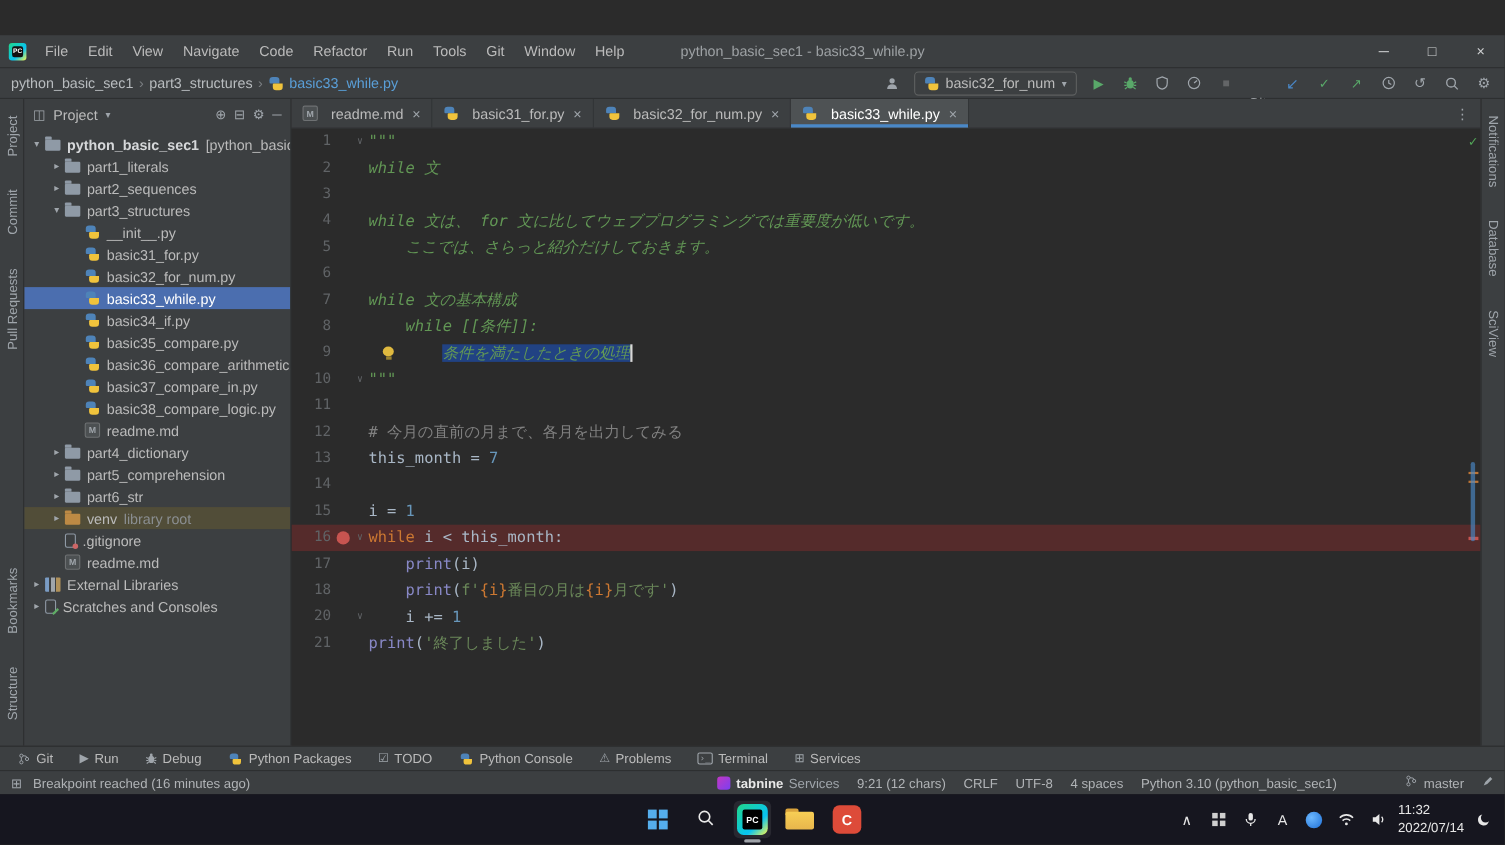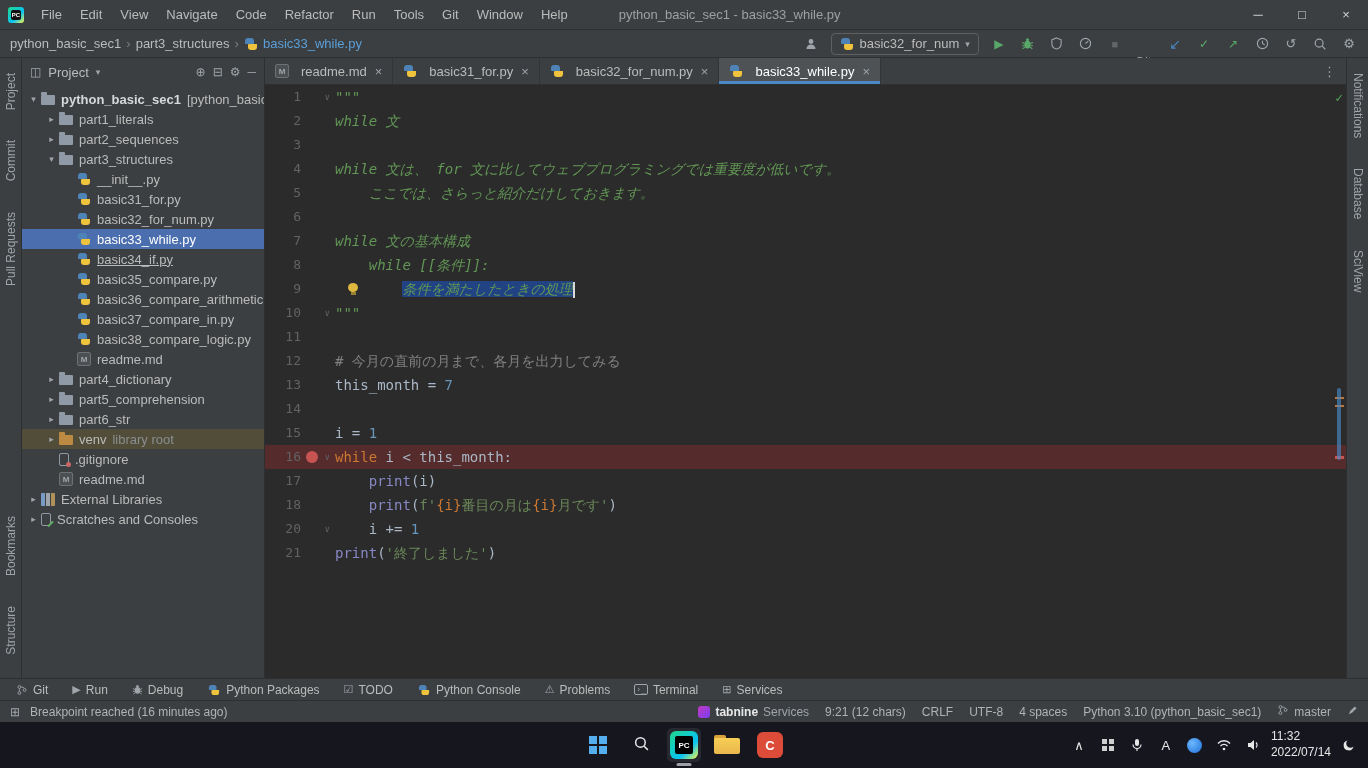--- a/index.html
+++ b/index.html
@@ -1,21 +1,21 @@
 <!DOCTYPE html>
 <html><head>
 <meta charset="utf-8">
 <style>
   * { box-sizing: border-box; margin:0; padding:0; }
   html,body { width:1368px; height:768px; overflow:hidden; }
   body { font-family:"Liberation Sans",sans-serif; font-size:13px; color:#bbbbbb; background:#2b2b2b; }
   #app { width:1368px; height:768px; display:flex; flex-direction:column; }
 
   
-  .titlebar { height:30px; background:#3c3f41; border-bottom:1px solid #2d2f30; display:flex; align-items:center; flex:none; }
+  .titlebar { height:30px; background:#3c3f41; border-bottom:1px solid #2d2f30; display:flex; align-items:center; flex:none;margin-top:32px; }
   .pc-logo { width:16px; height:16px; margin:0 8px 0 8px; border-radius:3px; position:relative; flex:none;
              background:linear-gradient(135deg,#21d789 0%,#07c3f2 60%,#fcf84a 100%); }
   .pc-logo::before { content:""; position:absolute; inset:3px; background:#111; border-radius:2px; }
   .pc-logo::after { content:"PC"; position:absolute; inset:0; display:flex; align-items:center; justify-content:center;
                     color:#fff; font-size:6px; font-weight:bold; }
   .menus { display:flex; }
   .menu-item { padding:0 9px; line-height:29px; color:#bbbbbb; }
   .window-title { margin-left:42px; color:#9da1a4; white-space:nowrap; }
   .win-controls { margin-left:auto; display:flex; height:100%; }
   .win-btn { width:44px; display:flex; align-items:center; justify-content:center; color:#cfd1d2; font-size:13px; }
@@ -111,21 +111,21 @@
   .sb-mark { position:absolute; right:2px; width:9px; height:2px; background:#BE7535; }
   .sb-mark.red { background:#C75450; height:3px; }
   .sb-thumb { position:absolute; right:5px; width:4px; border-radius:2px; background:rgba(74,136,199,0.65); }
 
   
   .toolbar-bottom { height:22px; background:#3c3f41; border-top:1px solid #2d2f30; display:flex; align-items:center; gap:24px; padding:0 16px; font-size:12px; flex:none; }
   .tb-item { display:flex; align-items:center; gap:5px; color:#bbbbbb; }
   .tb-ico { color:#9fa5ab; font-size:11px; display:flex; align-items:center; }
   .statusbar { height:22px; background:#3c3f41; border-top:1px solid #2d2f30; display:flex; align-items:center; gap:10px; padding:0 10px; font-size:12px; color:#b0b3b6; flex:none; }
   .sb-right { margin-left:auto; display:flex; align-items:center; gap:16px; white-space:nowrap; }
-  .sb-item { display:flex; align-items:center; gap:5px; }
+  .sb-item { display:flex; align-items:center; gap:5px;margin-left:46px; }
   .tabnine-logo { width:12px; height:12px; border-radius:3px; background:linear-gradient(135deg,#c238c2,#7a3ff2); display:inline-block; }
   .tabnine-name { color:#e8e8e8; font-weight:bold; }
   .tabnine-plan { color:#9fa5ab; }
 
   
   .taskbar { height:46px; background:#16161f; position:relative; display:flex; align-items:center; flex:none; }
   .task-center { position:absolute; left:50%; transform:translateX(-50%); display:flex; gap:9px; align-items:center; }
   .task-icon { width:34px; height:34px; border-radius:5px; display:flex; align-items:center; justify-content:center; position:relative; }
   .task-icon.active { background:rgba(255,255,255,0.08); }
   .task-icon.active::after { content:""; position:absolute; bottom:-4px; left:50%; transform:translateX(-50%); width:15px; height:3px; border-radius:2px; background:#9ea2a8; }
@@ -304,21 +304,21 @@
           <div class="tree-row" style="padding-left: 40px;">
             <span class="chev"></span>
             <span class="t-ico ico-py"></span>
             <span class="t-label">basic32_for_num.py</span>
           </div>
           <div class="tree-row selected" style="padding-left: 40px;">
             <span class="chev"></span>
             <span class="t-ico ico-py"></span>
             <span class="t-label">basic33_while.py</span>
           </div>
-          <div class="tree-row" style="padding-left: 40px; text-decoration: underline;">
+          <div class="tree-row" style="padding-left: 40px;">
             <span class="chev"></span>
             <span class="t-ico ico-py"></span>
             <span class="t-label">basic34_if.py</span>
           </div>
           <div class="tree-row" style="padding-left: 40px;">
             <span class="chev"></span>
             <span class="t-ico ico-py"></span>
             <span class="t-label">basic35_compare.py</span>
           </div>
           <div class="tree-row" style="padding-left: 40px;">

